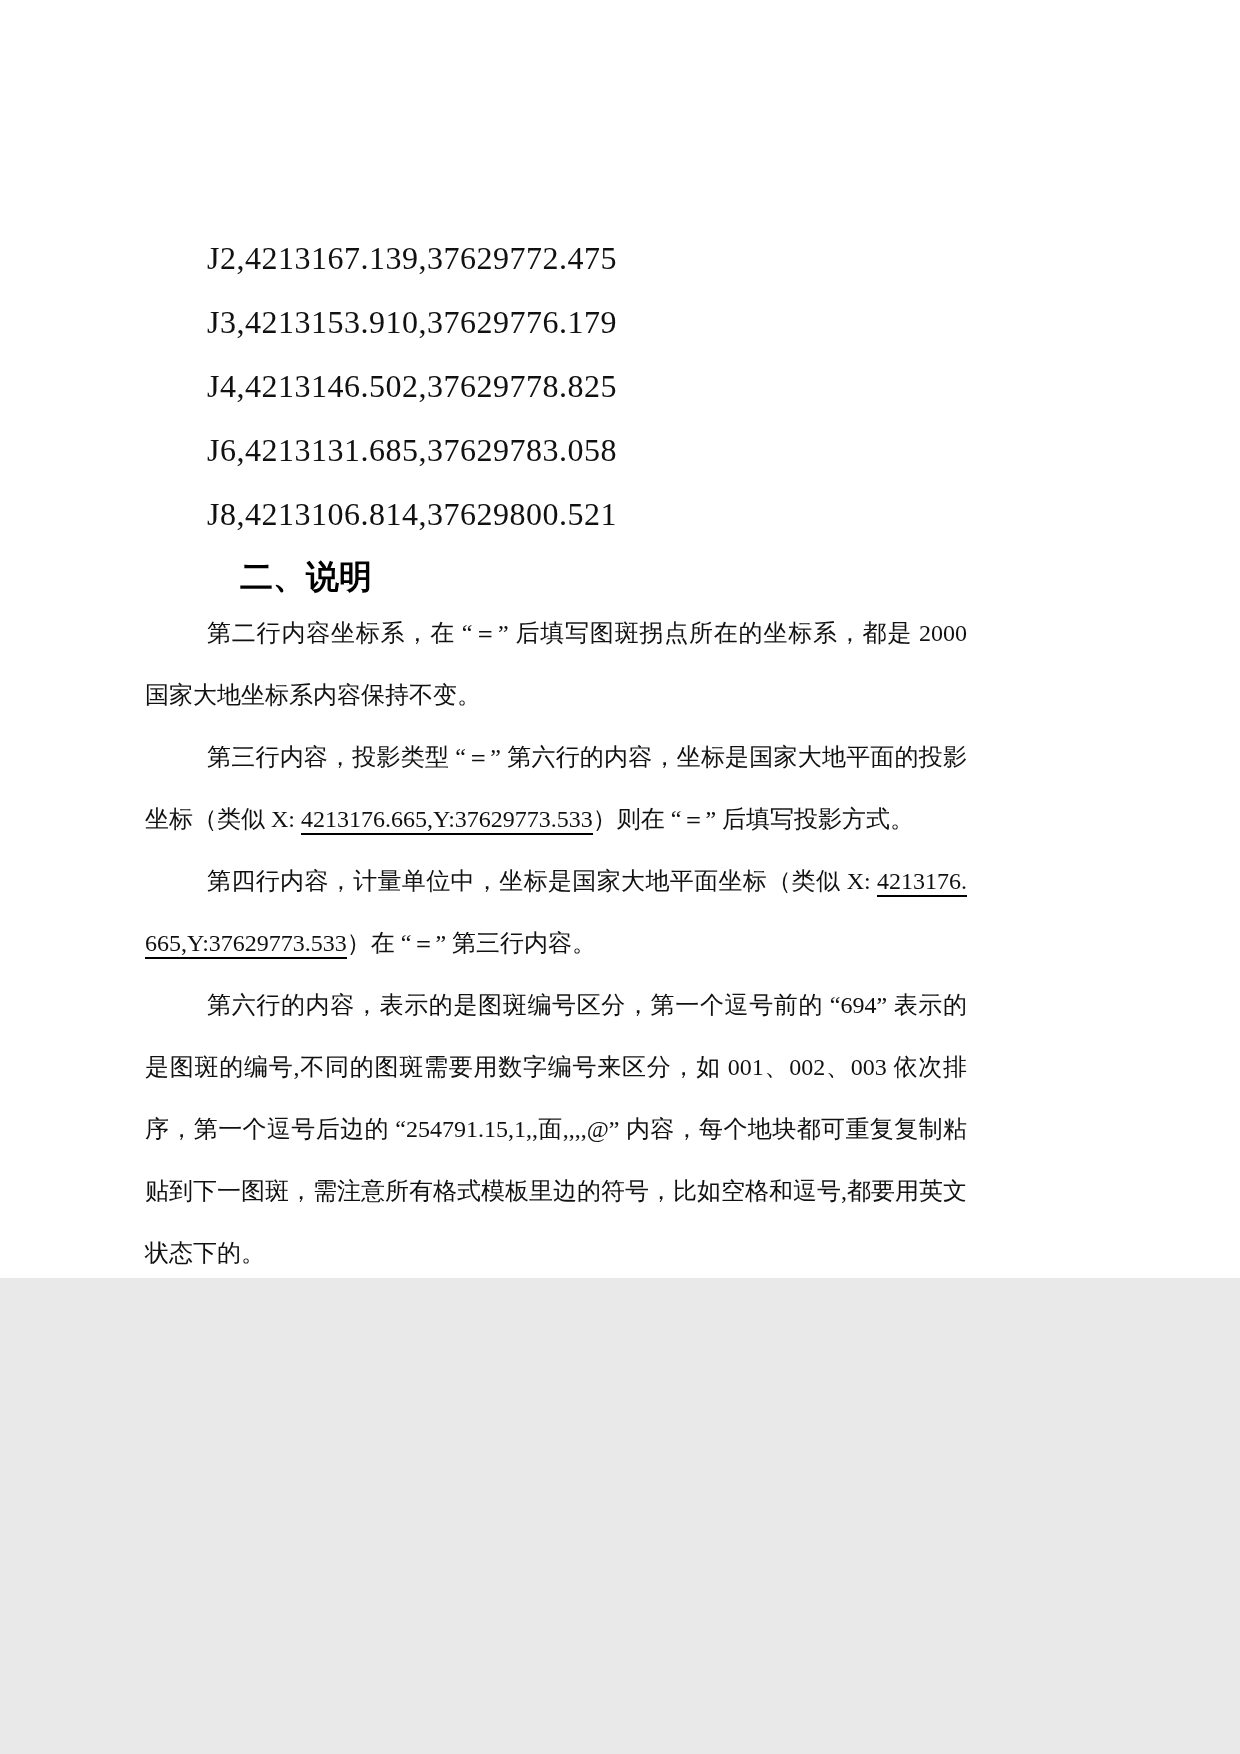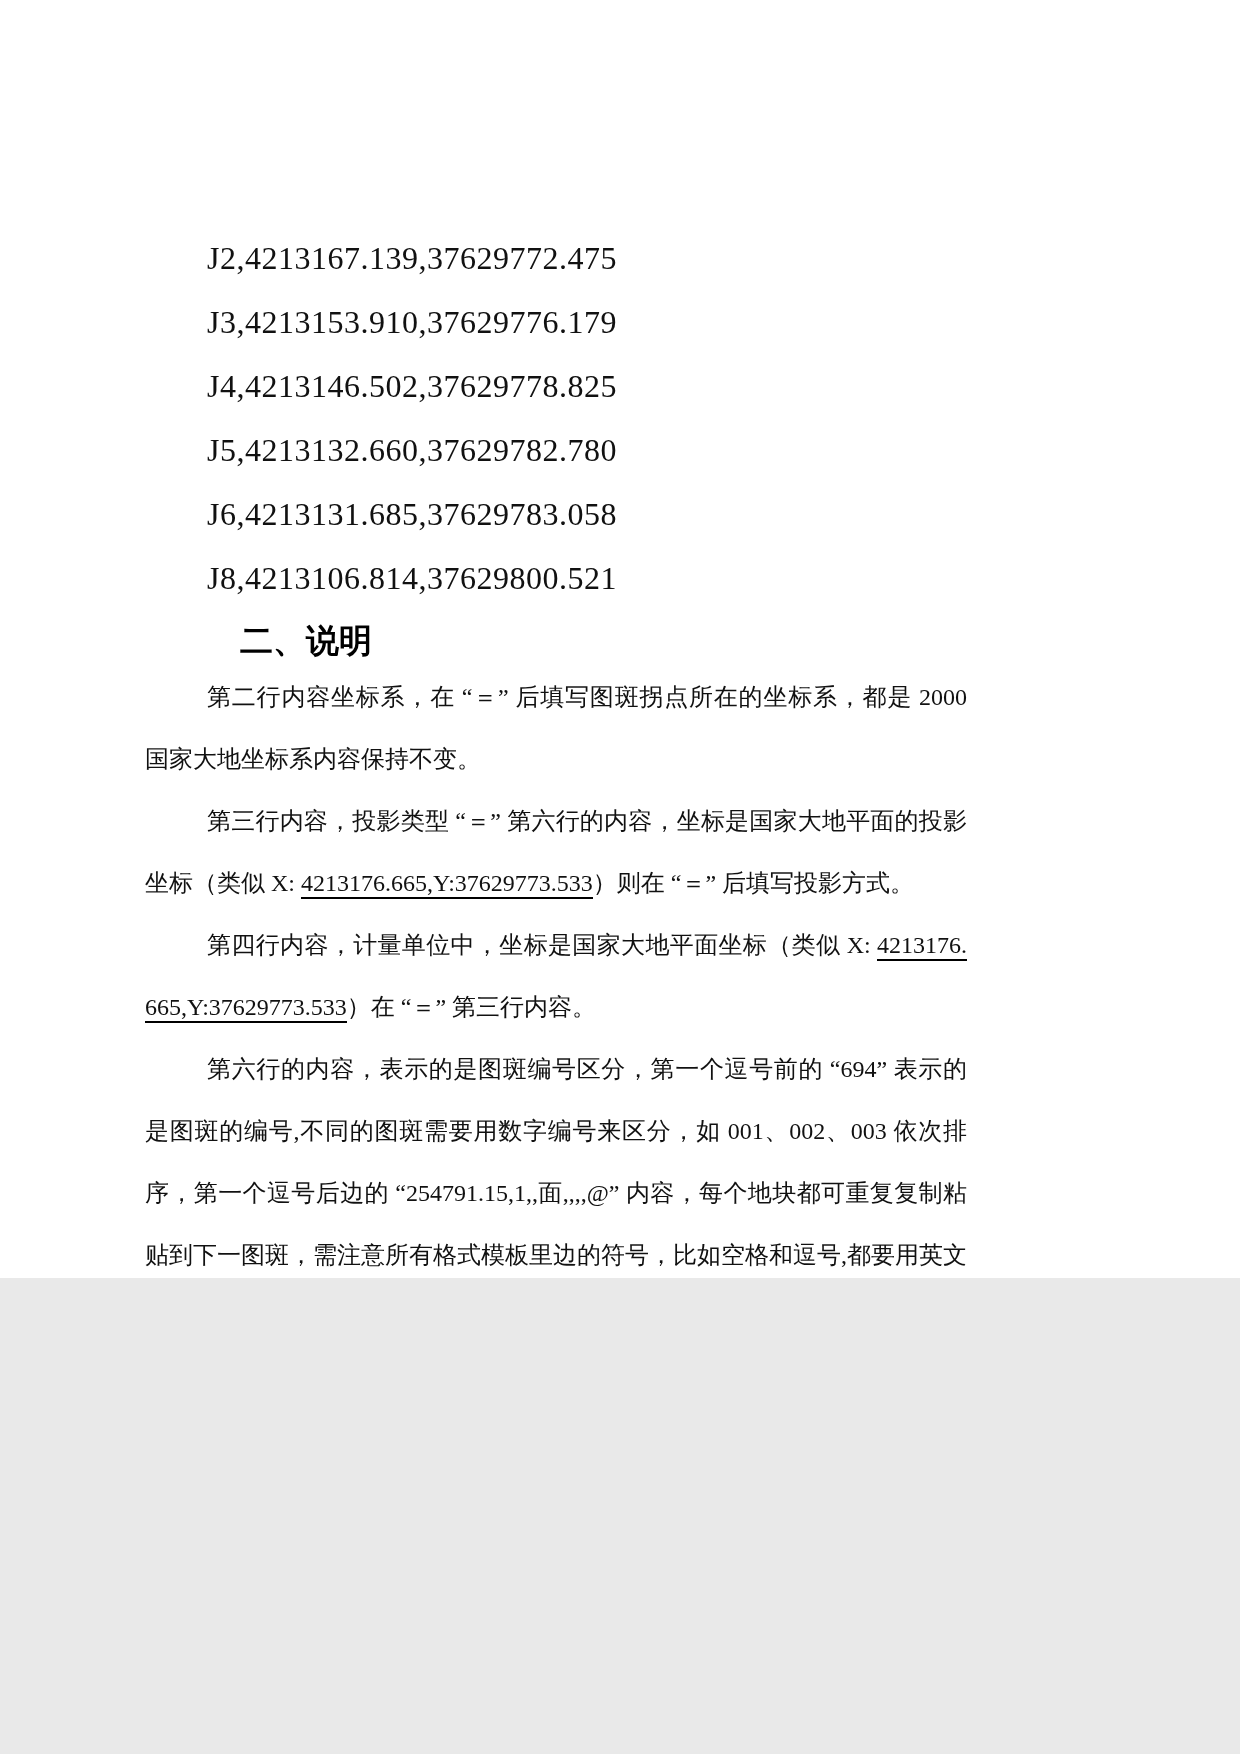--- a/index.html
+++ b/index.html
@@ -74,21 +74,20 @@
 </style>
 </head>
 <body>
 
 <div class="page">
   <div class="content">
     <ul class="coords">
         <li>J2,4213167.139,37629772.475</li>
         <li>J3,4213153.910,37629776.179</li>
         <li>J4,4213146.502,37629778.825</li>
-        <li>J5,4213132.660,37629782.780</li>
         <li>J6,4213131.685,37629783.058</li>
         <li>J8,4213106.814,37629800.521</li>
       </ul>
     <h2 class="heading">二、说明</h2>
     <div class="paras">
         <p><span>第二行内容坐标系，在 “＝” 后填写图斑拐点所在的坐标系，都是 2000 国家大地坐标系内容保持不变。</span></p>
         <p><span>第三行内容，投影类型 “＝” 第六行的内容，坐标是国家大地平面的投影坐标（类似 X: </span><span class="u">4213176.665,Y:37629773.533</span><span>）则在 “＝” 后填写投影方式。</span></p>
         <p><span>第四行内容，计量单位中，坐标是国家大地平面坐标（类似 X: </span><span class="u">4213176.665,Y:37629773.533</span><span>）在 “＝” 第三行内容。</span></p>
         <p><span>第六行的内容，表示的是图斑编号区分，第一个逗号前的 “694” 表示的是图斑的编号,不同的图斑需要用数字编号来区分，如 001、002、003 依次排序，第一个逗号后边的 “254791.15,1,,面,,,,@” 内容，每个地块都可重复复制粘贴到下一图斑，需注意所有格式模板里边的符号，比如空格和逗号,都要用英文状态下的。</span></p>
       </div>

